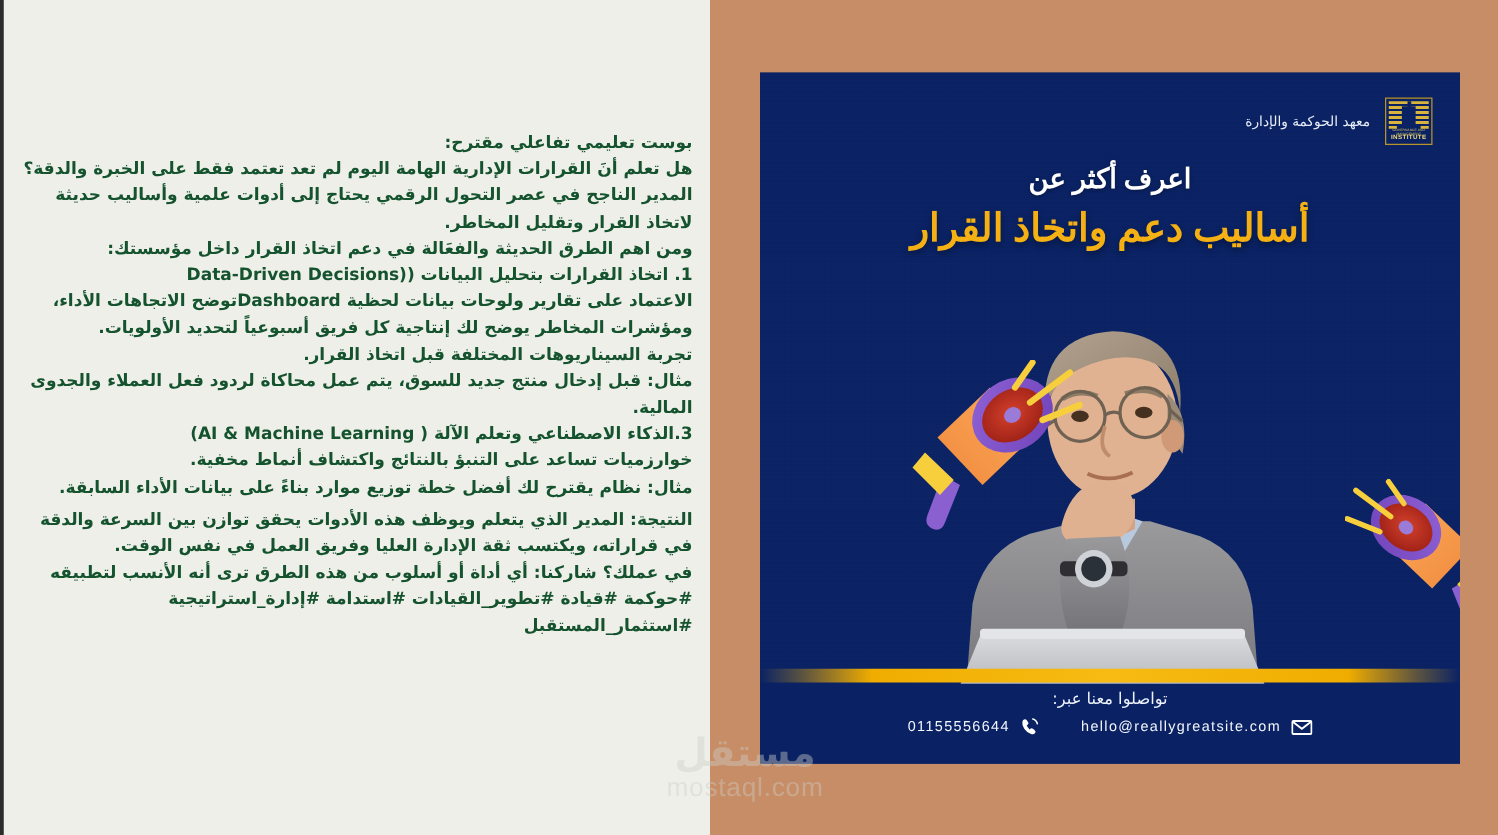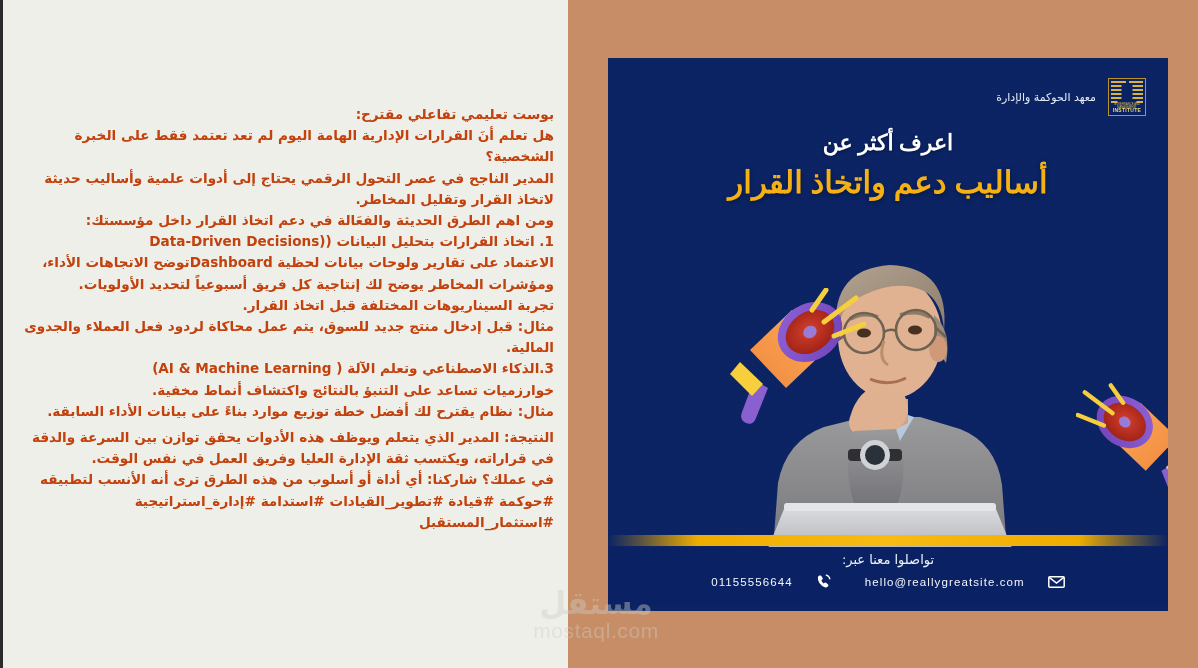--- a/index.html
+++ b/index.html
@@ -226,21 +226,21 @@
     flex-direction: row;
     justify-content: center;
     align-items: center;
     gap: 34px;
     direction: rtl;
   }
   .cc-item {
     display: flex;
     flex-direction: row-reverse;
     align-items: center;
-    gap: 23px;
+    gap: 8px;
     direction: ltr;
   }
   .cc-item .txt {
     font-size: 11.5px;
     color: #f2f5fb;
     letter-spacing: 1.1px;
     font-family: "Liberation Sans", sans-serif;
   }
 
   
@@ -261,21 +261,21 @@
     color: #a0522b;
     letter-spacing: .3px;
     white-space: nowrap;
   }
   .panel-body {
     position: absolute;
     top: 104px;
     right: 14px;
     left: 10px;
     text-align: right;
-    color: #c2410c;
+    color: #14532d;
     font-size: 13.6px;
     line-height: 21.2px;
     font-weight: bold;
     direction: rtl;
   }
   .panel-body p { margin: 0; }
   .panel-body .gap { height: 5px; }
 
   
   .watermark {
@@ -467,21 +467,21 @@
         </div>
       </div>
     </div>
   </div>
 
   <div class="panel">
 
 
     <div class="panel-body">
       <p>بوست تعليمي تفاعلي مقترح:</p>
-      <p>هل تعلم أنَ القرارات الإدارية الهامة اليوم لم تعد تعتمد فقط على الخبرة الشخصية؟</p>
+      <p>هل تعلم أنَ القرارات الإدارية الهامة اليوم لم تعد تعتمد فقط على الخبرة والدقة؟</p>
       <p>المدير الناجح في عصر التحول الرقمي يحتاج إلى أدوات علمية وأساليب حديثة لاتخاذ القرار وتقليل المخاطر.</p>
       <p>ومن اهم الطرق الحديثة والفعَالة في دعم اتخاذ القرار داخل مؤسستك:</p>
       <p>1. اتخاذ القرارات بتحليل البيانات ((Data-Driven Decisions</p>
       <p>الاعتماد على تقارير ولوحات بيانات لحظية Dashboardتوضح الاتجاهات الأداء، ومؤشرات المخاطر يوضح لك إنتاجية كل فريق أسبوعياً لتحديد الأولويات.</p>
       <p>تجربة السيناريوهات المختلفة قبل اتخاذ القرار.</p>
       <p>مثال: قبل إدخال منتج جديد للسوق، يتم عمل محاكاة لردود فعل العملاء والجدوى المالية.</p>
       <p>3.الذكاء الاصطناعي وتعلم الآلة ( AI &amp; Machine Learning)</p>
       <p>خوارزميات تساعد على التنبؤ بالنتائج واكتشاف أنماط مخفية.</p>
       <p>مثال: نظام يقترح لك أفضل خطة توزيع موارد بناءً على بيانات الأداء السابقة.</p>
       <div class="gap"></div>

